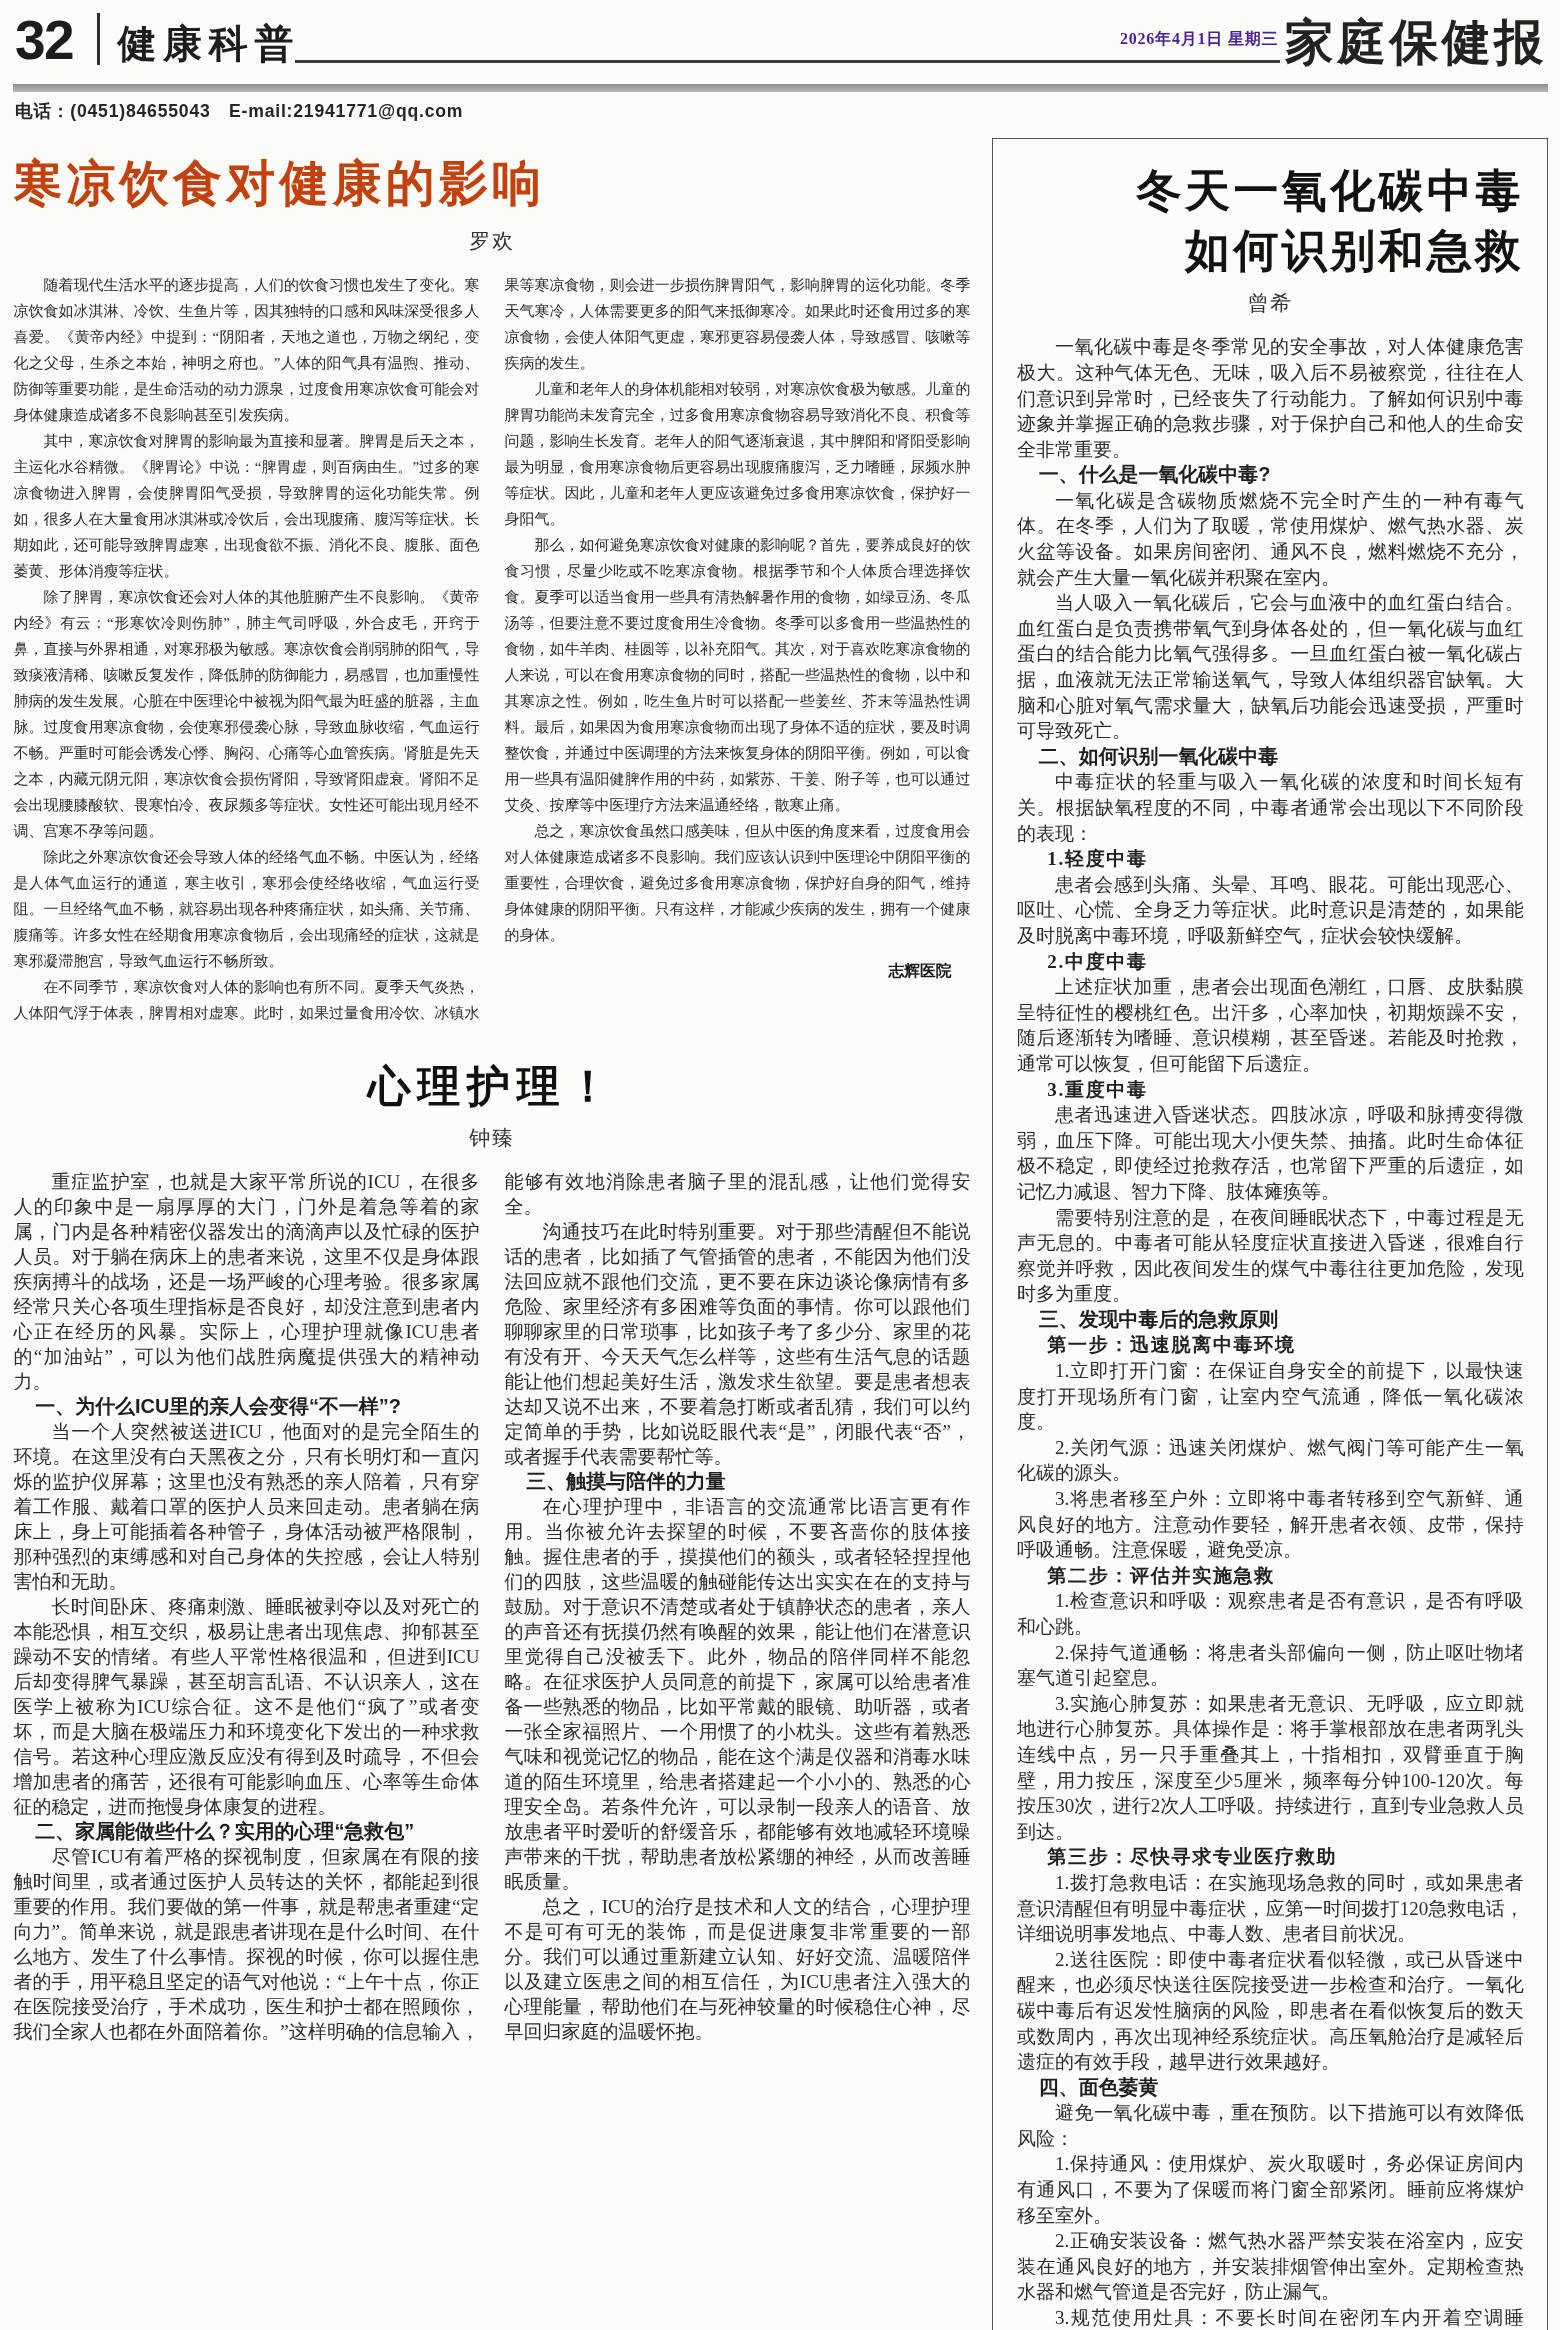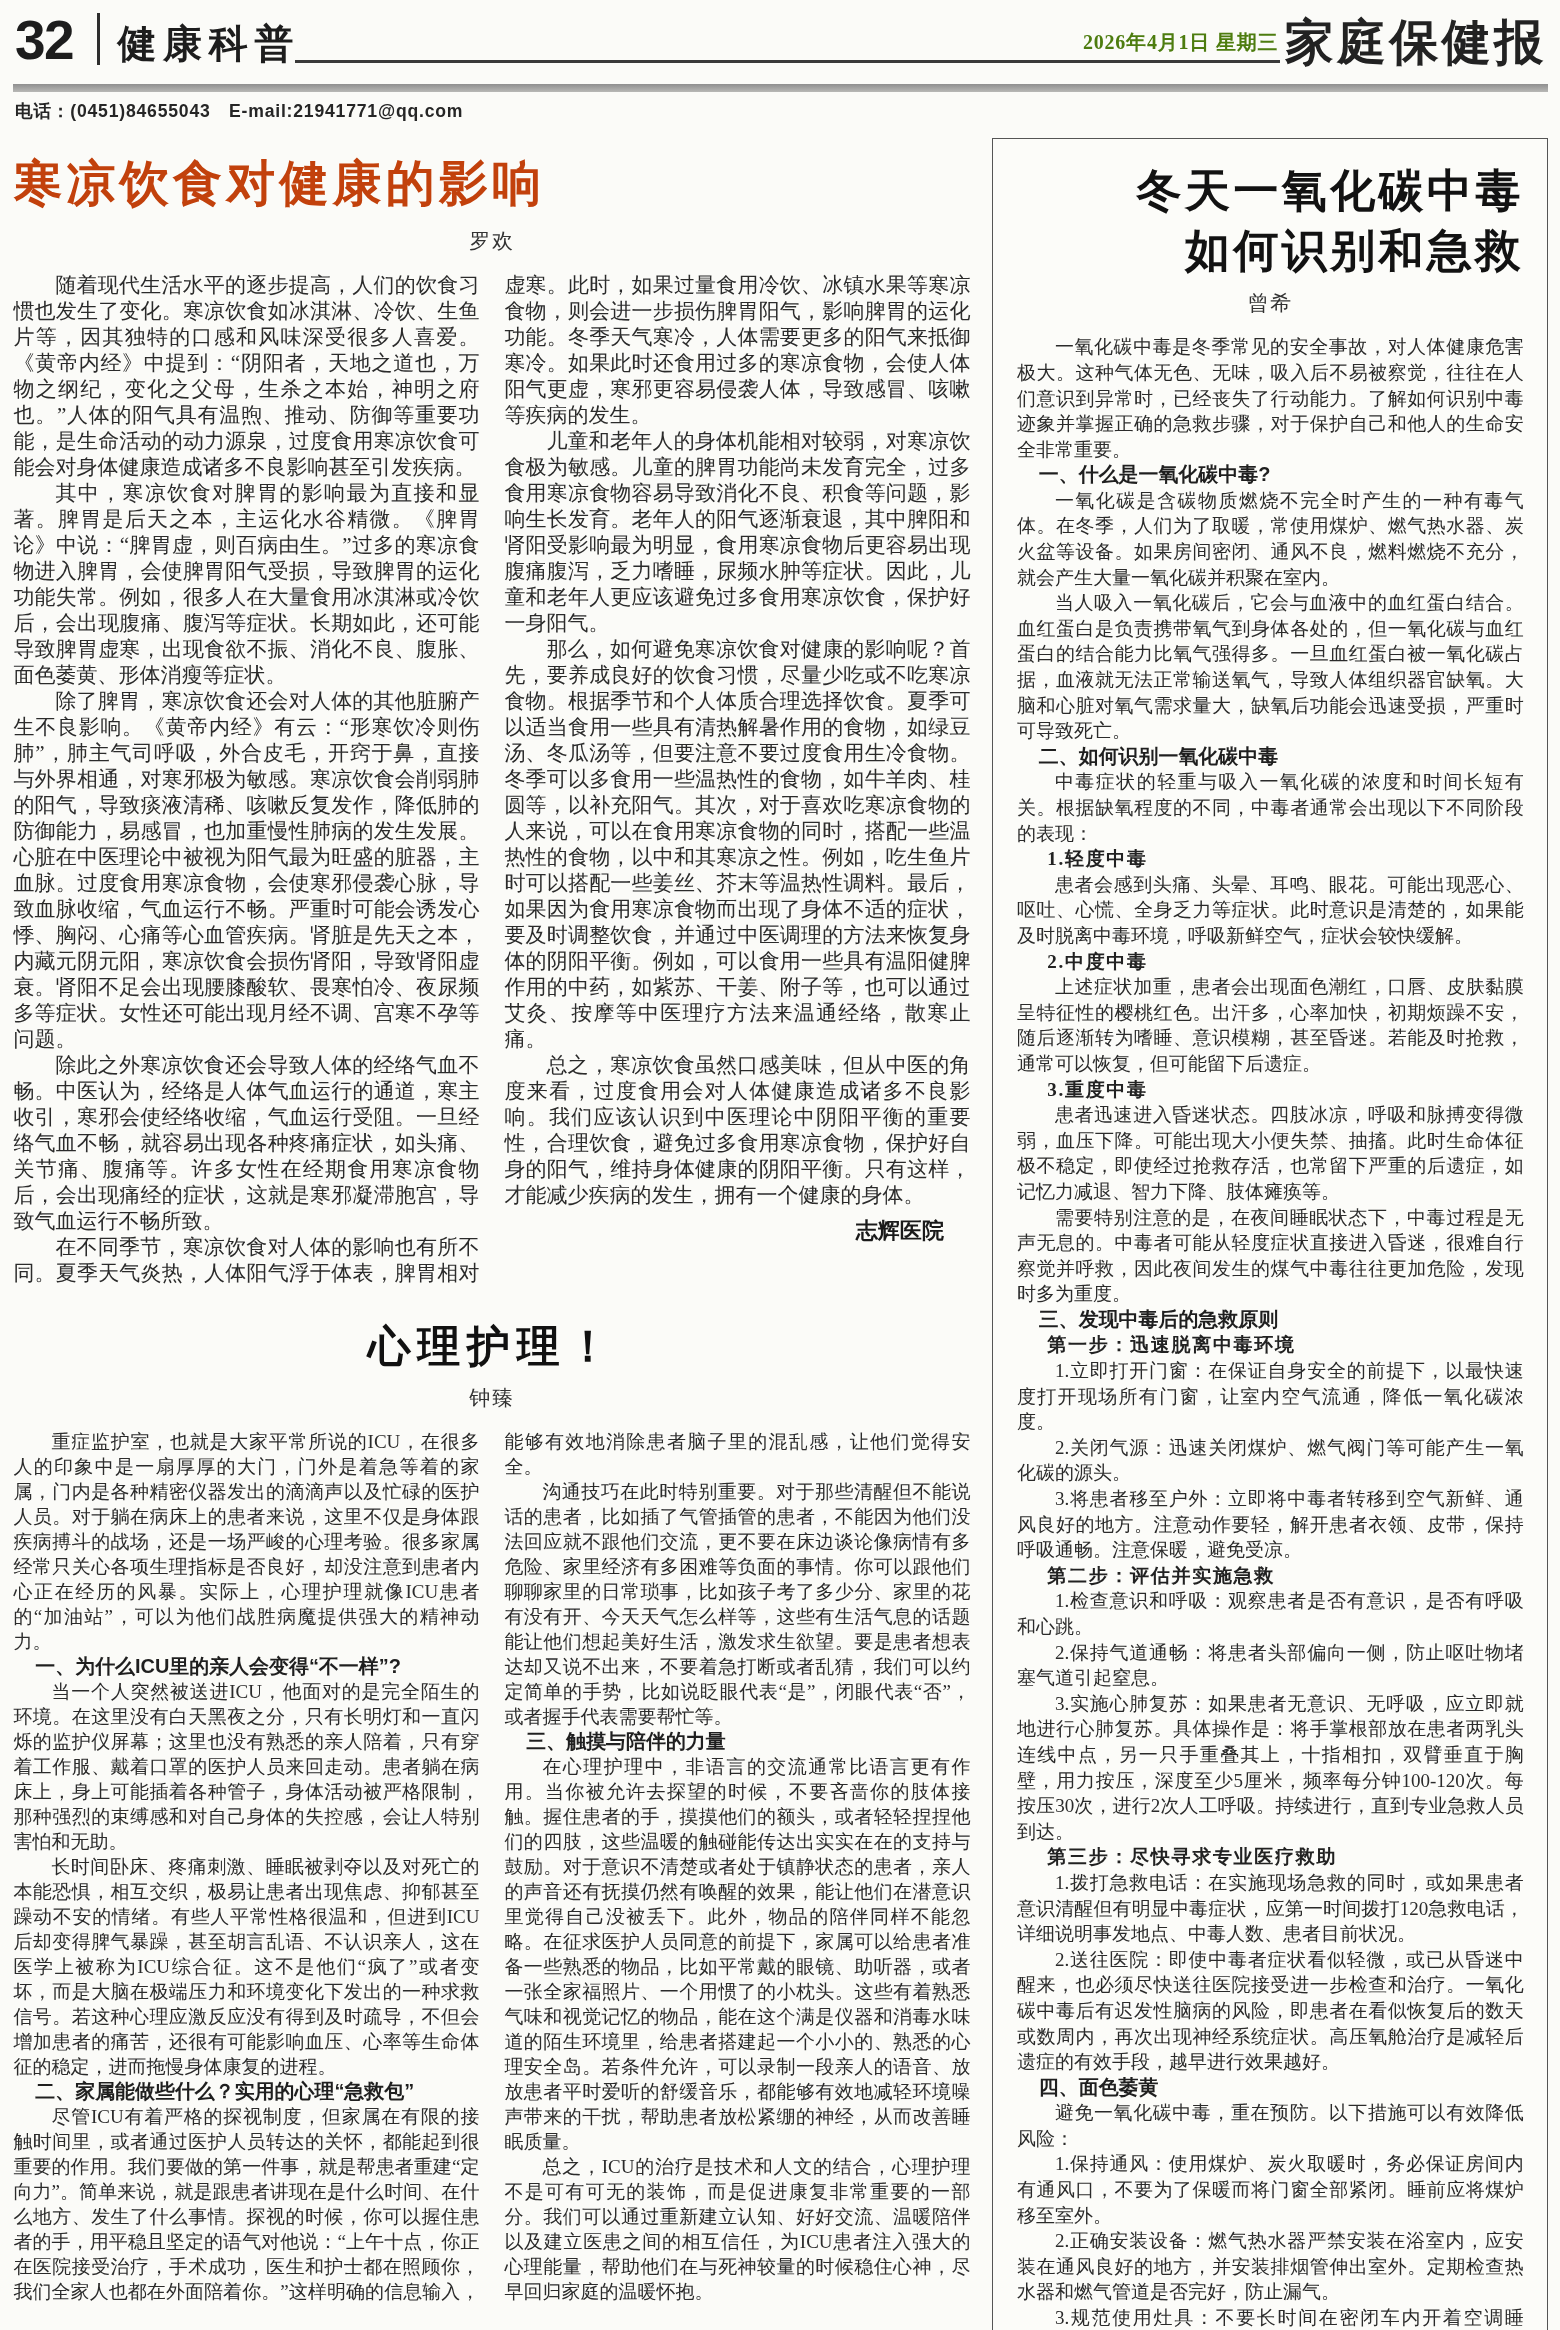--- a/index.html
+++ b/index.html
@@ -10,21 +10,21 @@
     font-family:"Liberation Serif","DejaVu Serif",serif;
   }
   
   .hdr{position:relative;height:77px;}
   .hdr-pagenum{position:absolute;left:1.7px;top:0;font-family:"Liberation Sans",sans-serif;
     font-weight:bold;font-size:55px;line-height:70px;letter-spacing:-1.7px;color:#1d1d1d;}
   .hdr-vbar{position:absolute;left:84px;top:8.4px;width:2.5px;height:52px;background:#2e2e2e;}
   .hdr-section{position:absolute;left:104px;top:11.7px;font-family:"Liberation Sans",sans-serif;
     font-weight:bold;font-size:39px;letter-spacing:6.7px;color:#1d1d1d;}
   .hdr-rule{position:absolute;left:282px;right:268px;top:55px;height:2.5px;background:#3a3a3a;}
-  .hdr-date{position:absolute;right:270px;top:23.5px;font-size:20px;font-weight:bold;color:#4d7c0f;letter-spacing:0.8px;}
+  .hdr-date{position:absolute;right:270px;top:23.5px;font-size:16px;font-weight:bold;color:#4c1d95;letter-spacing:0.8px;}
   .hdr-masthead{position:absolute;right:1.7px;top:5px;font-weight:bold;font-size:49px;
     letter-spacing:3.4px;color:#222;}
   .hdr-band{height:8.4px;background:linear-gradient(#8f8f8f,#b8b8b6);margin:1.7px 0 6.7px 0;}
   .contact{font-family:"Liberation Sans",sans-serif;font-weight:bold;font-size:17.6px;
     color:#262626;margin:0 0 15px 1.7px;letter-spacing:0.8px;}
   
   .main{display:flex;gap:22px;align-items:flex-start;}
   .left-col{flex:0 0 957px;width:957px;}
   .right-box{flex:1;border:1.7px solid #555;background:#fcfcf9;box-sizing:border-box;
     padding:18.4px 23.5px 25px 23.5px;}
@@ -32,21 +32,21 @@
   .byline{text-align:center;font-size:21px;margin:0 0 17px 0;color:#333;letter-spacing:1.7px;}
   .b-p{margin:0;text-indent:2em;}
   .b-h{margin:0;text-indent:1.1em;font-family:"Liberation Sans",sans-serif;font-weight:bold;
     font-size:1.05em;color:#1f1f1f;}
   .b-k{margin:0;text-indent:1.6em;font-weight:bold;letter-spacing:1.7px;color:#222;}
   .b-sig{margin:10px 1.2em 0 0;text-align:right;font-family:"Liberation Sans",sans-serif;
     font-weight:bold;font-size:1.05em;color:#1a1a1a;}
   
   .a1-title{text-align:left;font-size:49px;font-weight:bold;letter-spacing:4.2px;
     margin:13px 0 10px 0;color:#c2410c;}
-  .a1-body{column-count:2;column-gap:25px;font-size:21px;line-height:26px;text-align:justify;margin-top:8px;}
+  .a1-body{column-count:2;column-gap:25px;font-size:15px;line-height:26px;text-align:justify;margin-top:8px;}
   
   .a3{margin-top:32px;}
   .a3-kicker{font-size:35px;font-weight:bold;letter-spacing:2.5px;margin:0 0 3.4px 1.7px;color:#1b1b1b;}
   .a3-title{text-align:center;font-size:43px;font-weight:bold;letter-spacing:6.7px;
     margin:3.4px 0 8.4px 0;color:#111;}
   .a3-body{column-count:2;column-gap:25px;font-size:19px;line-height:25px;text-align:justify;}
   
   .a2-title{text-align:right;font-size:45px;font-weight:bold;line-height:1.32;
     letter-spacing:3.4px;margin:5px 0 8.4px 0;color:#121212;}
   .a2-body{font-size:19px;line-height:25.6px;text-align:justify;}

